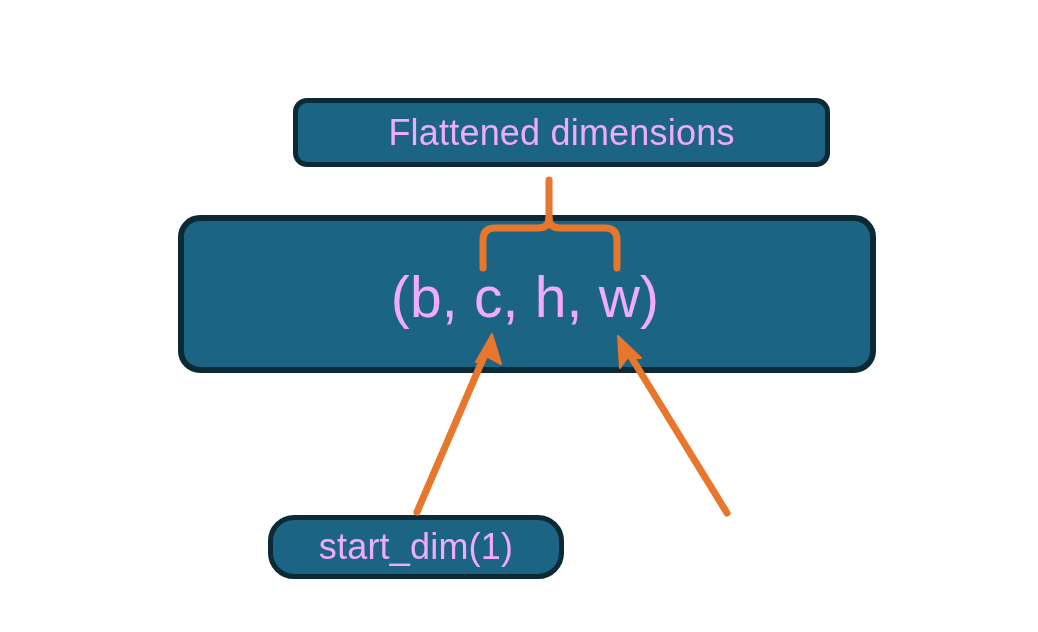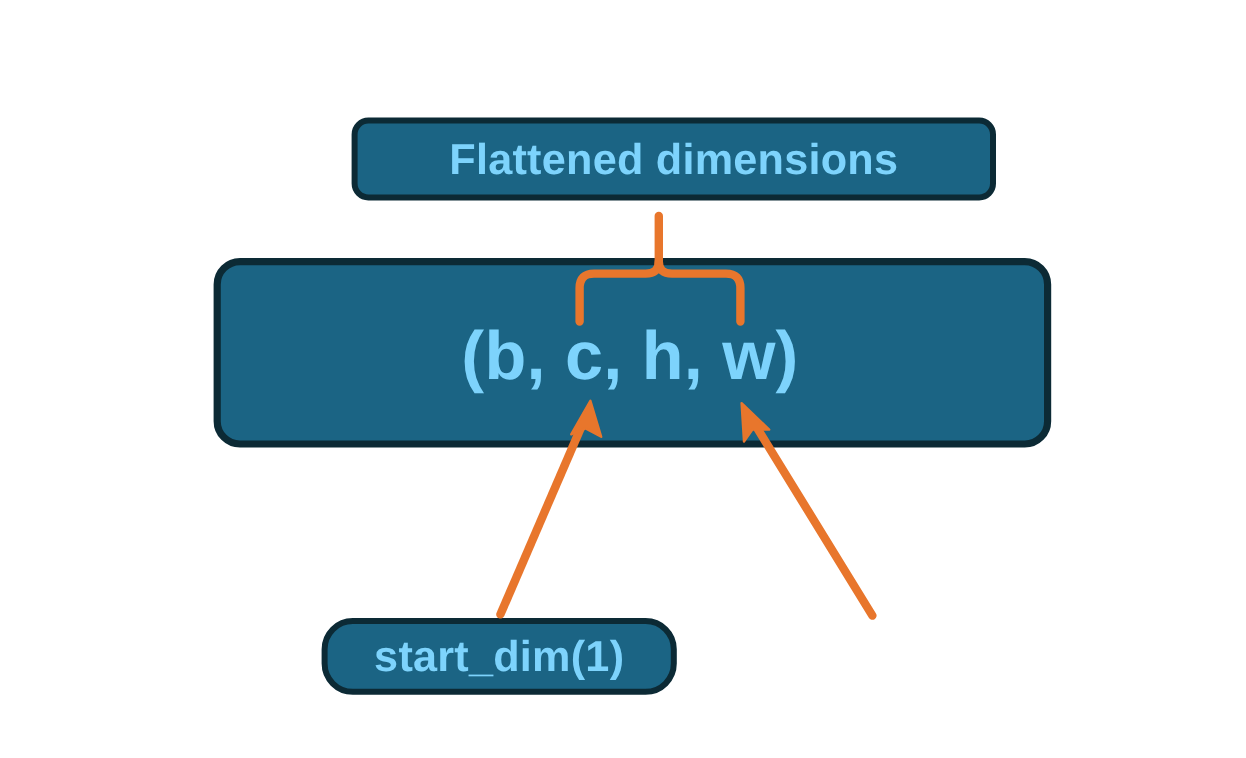--- a/index.html
+++ b/index.html
@@ -19,23 +19,23 @@
   }
   .node {
     position: absolute;
     box-sizing: border-box;
     background: #1b6484;
     border: 5px solid #0c2a35;
     border-radius: 16px;
     display: flex;
     align-items: center;
     justify-content: center;
-    color: #7dd3fc;
+    color: #f0abfc;
     font-family: "Liberation Sans", sans-serif;
-    font-weight: 700;
+    font-weight: 400;
     letter-spacing: 0.2px;
     white-space: nowrap;
     z-index: 1;
   }
   #node-flattened {
     left: 293px;
     top: 98px;
     width: 537px;
     height: 69px;
     border-radius: 14px;

